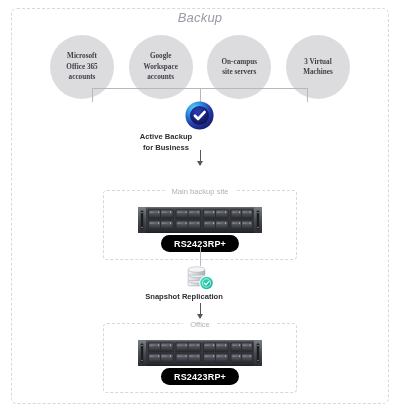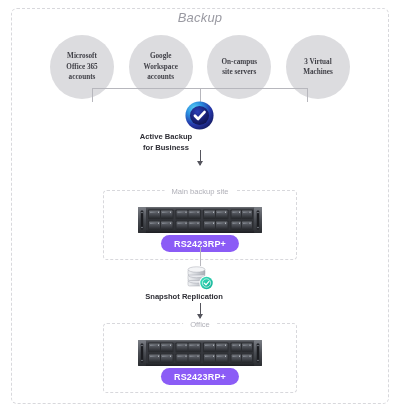--- a/index.html
+++ b/index.html
@@ -182,21 +182,21 @@
     width: 124px;
     height: 26px;
   }
 
   
   .model-pill {
     position: absolute;
     left: 50%;
     transform: translateX(-50%);
     top: 44px;
-    background: #8b5cf6;
+    background: #000000;
     color: #ffffff;
     font-size: 9px;
     font-weight: 700;
     letter-spacing: .2px;
     padding: 3.5px 13px;
     border-radius: 11px;
     white-space: nowrap;
   }
 
   

